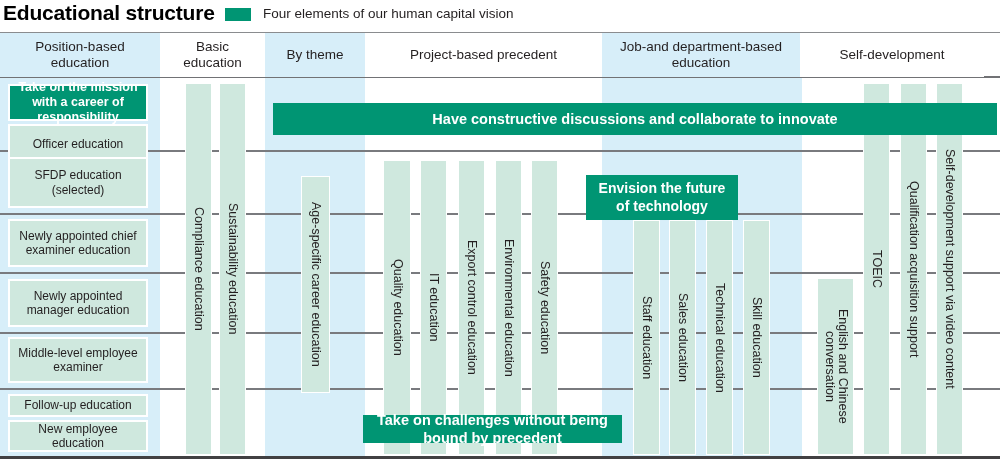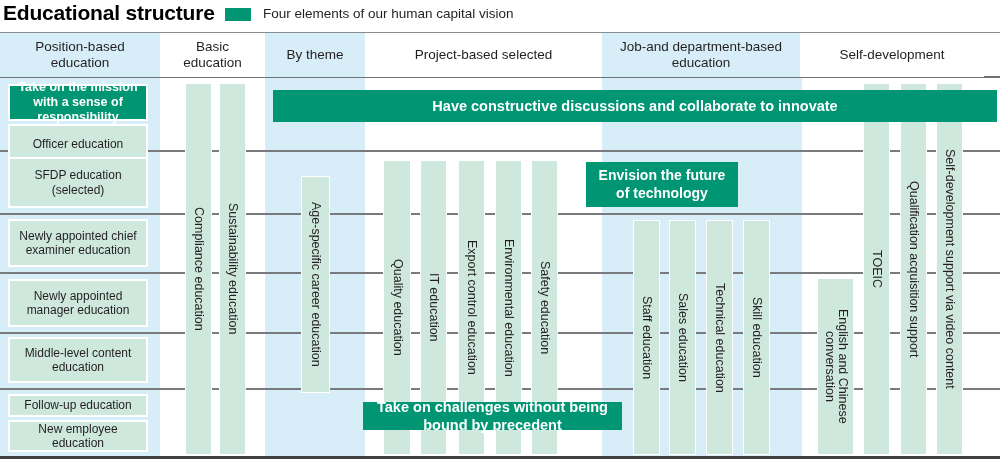--- a/index.html
+++ b/index.html
@@ -43,21 +43,21 @@
   }
   .bar span{
     writing-mode:vertical-rl; text-orientation:mixed;
     font-size:12.5px; line-height:1.05; color:#231f20; white-space:nowrap; text-align:center;
   }
   .bar span.wrap2{white-space:normal; height:172px; line-height:1.1;}
 
   .banner{
     position:absolute; background:#009573; color:#fff; font-weight:bold;
     display:flex; align-items:center; justify-content:center; text-align:center;
-    z-index:4; font-size:14.5px; line-height:1.25; box-sizing:border-box; padding:0 6px;
+    z-index:4; font-size:14.5px; line-height:1.25; box-sizing:border-box; padding:0 6px;margin-top:13px;
   }
 </style>
 </head>
 <body>
 
 <div class="page">
 
   <div class="title">Educational structure</div>
   <div class="legend-swatch"></div>
   <div class="legend-label">Four elements of our human capital vision</div>
@@ -72,21 +72,21 @@
   <div class="hcell blue" style="left:0; width:160px;">
       <span style="max-width:118px;">Position-based education</span>
     </div>
   <div class="hcell whitebg" style="left:160px; width:105px;">
       <span style="max-width:72px;">Basic education</span>
     </div>
   <div class="hcell blue" style="left:265px; width:100px;">
       <span>By theme</span>
     </div>
   <div class="hcell whitebg" style="left:365px; width:237px;">
-      <span>Project-based selected</span>
+      <span>Project-based precedent</span>
     </div>
   <div class="hcell blue" style="left:602px; width:198px;">
       <span style="max-width:180px;">Job-and department-based education</span>
     </div>
   <div class="hcell whitebg" style="left:800px; width:184px;">
       <span>Self-development</span>
     </div>
 
   <div class="hline" style="top:150px;"></div>
   <div class="hline" style="top:213px;"></div>
@@ -136,26 +136,26 @@
   <div class="bar" style="left:863px; top:83px;  width:27px; height:372px;">
       <span>TOEIC</span>
     </div>
   <div class="bar" style="left:900px; top:83px;  width:27px; height:372px;">
       <span>Qualification acquisition support</span>
     </div>
   <div class="bar" style="left:936px; top:83px;  width:27px; height:372px;">
       <span>Self-development support via video content</span>
     </div>
 
-  <div class="lbox vision" style="top:84px; height:37px;">Take on the mission with a sense of responsibility</div>
+  <div class="lbox vision" style="top:84px; height:37px;">Take on the mission with a career of responsibility</div>
   <div class="lbox" style="top:124px; height:40px;">Officer education</div>
   <div class="lbox" style="top:157px; height:51px;">SFDP education (selected)</div>
   <div class="lbox" style="top:219px; height:48px;">Newly appointed chief examiner education</div>
   <div class="lbox" style="top:279px; height:48px;">Newly appointed manager education</div>
-  <div class="lbox" style="top:337px; height:46px;">Middle-level content education</div>
+  <div class="lbox" style="top:337px; height:46px;">Middle-level employee examiner</div>
   <div class="lbox" style="top:394px; height:23px;">Follow-up education</div>
   <div class="lbox" style="top:420px; height:32px;">New employee education</div>
 
   <div class="banner" style="left:273px; top:90px; width:724px; height:32px;">Have constructive discussions and collaborate to innovate</div>
   <div class="banner" style="left:586px; top:162px; width:152px; height:45px; font-size:14px;">Envision the future of technology</div>
   <div class="banner" style="left:363px; top:402px; width:259px; height:28px;">Take on challenges without being bound by precedent</div>
 
   <div class="bottomline"></div>
 
 </div>

